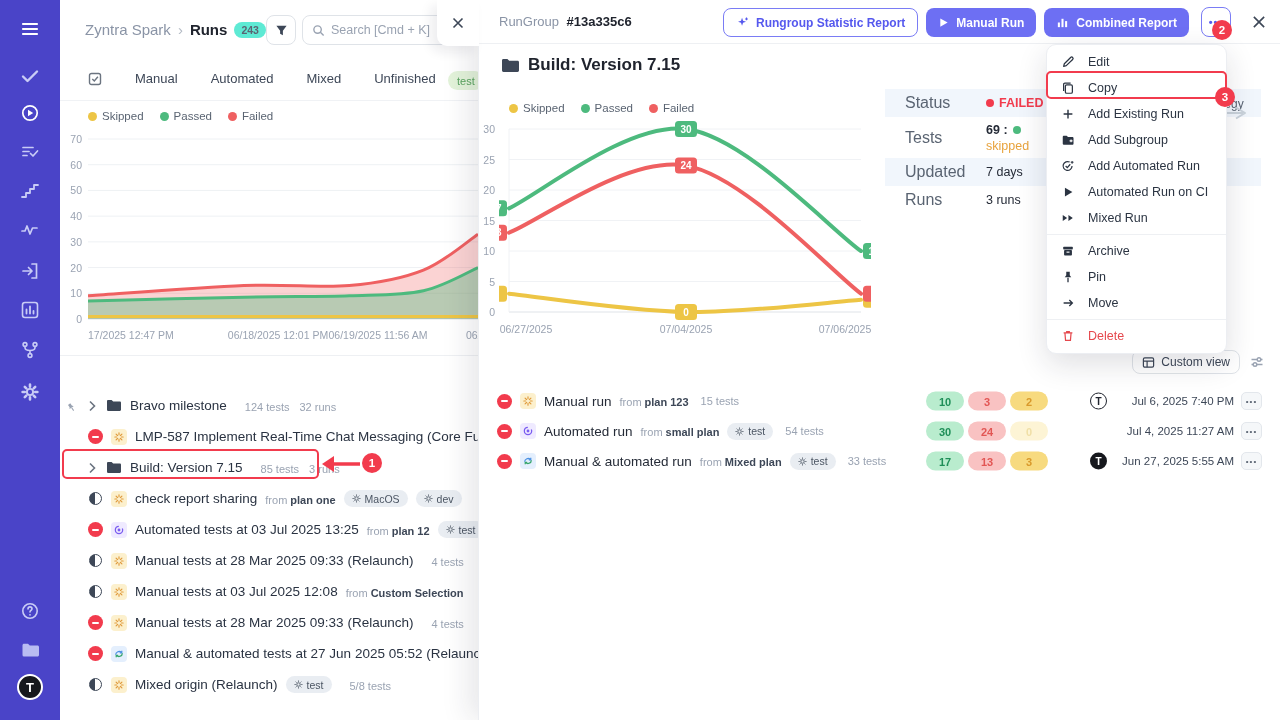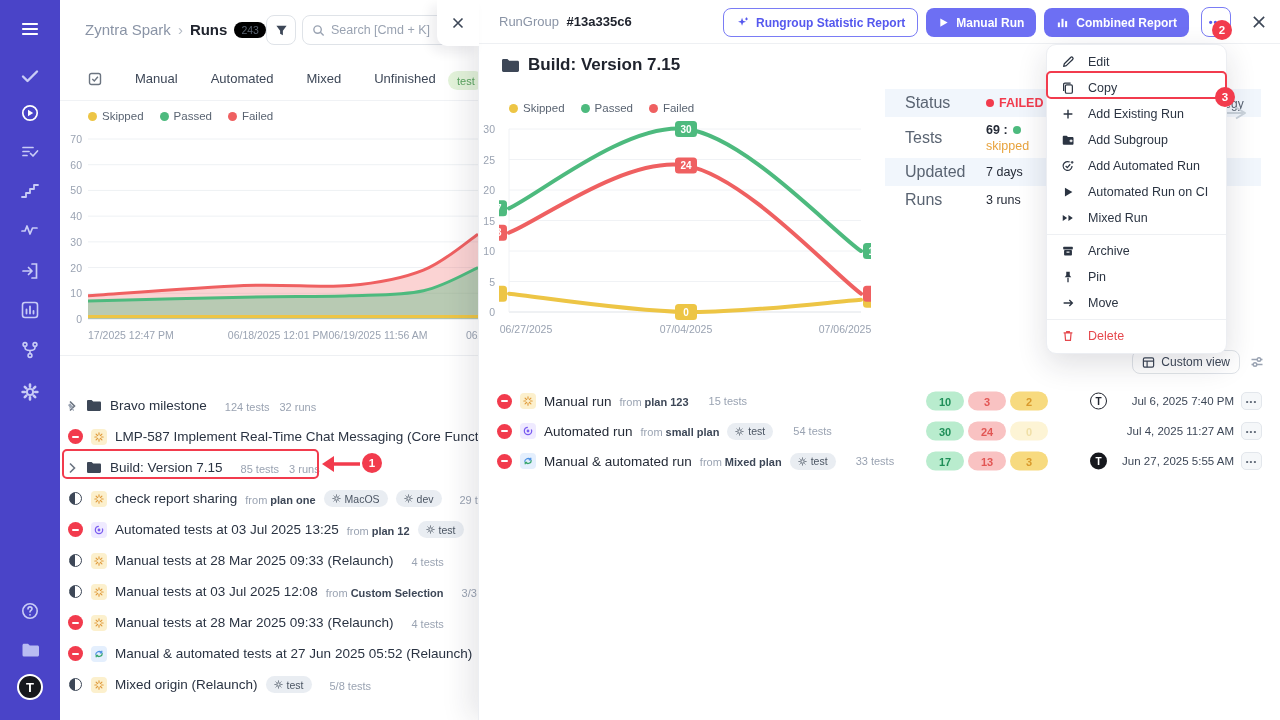--- a/index.html
+++ b/index.html
@@ -9,37 +9,37 @@
 .sidebar{position:absolute;left:0;top:0;width:60px;height:720px;background:#4a44c8;z-index:5}
 .sb-ico{position:absolute;left:50%;transform:translateX(-50%);width:26px;height:26px;display:flex;align-items:center;justify-content:center;color:#c9ccf6;cursor:pointer}
 .sb-ico svg{width:20px;height:20px}
 .sb-avatar{position:absolute;left:50%;transform:translateX(-50%);top:674px;width:26px;height:26px;border-radius:50%;background:#16181d;color:#fff;font-weight:bold;font-size:13px;display:flex;align-items:center;justify-content:center;border:2px solid #fff;cursor:pointer}
 
 .left-panel{position:absolute;left:60px;top:0;width:418px;height:720px;background:#fff;overflow:hidden}
 .breadcrumb{position:absolute;left:25px;top:21px;font-size:15px;display:flex;align-items:center;gap:7px;white-space:nowrap}
 .bc-project{color:#8a94a6}
 .bc-sep{color:#b3bac4}
 .bc-section{font-weight:bold;color:#20242e}
-.bc-count{background:#000000;color:#5a6472;font-size:10.5px;font-weight:normal;padding:2px 7px;border-radius:10px}
+.bc-count{background:#5eead4;color:#5a6472;font-size:10.5px;font-weight:bold;padding:2px 7px;border-radius:10px}
 .filter-btn{position:absolute;left:206px;top:15px;width:30px;height:30px;border:1px solid #dfe3e8;border-radius:8px;background:#fff;display:flex;align-items:center;justify-content:center;cursor:pointer}
 .search-box{position:absolute;left:242px;top:15px;width:176px;height:30px;border:1px solid #dfe3e8;border-radius:8px;display:flex;align-items:center;gap:6px;padding:0 9px;background:#fff}
 .search-box input{border:none;outline:none;font-size:12.5px;color:#5a6472;width:120px;font-family:Liberation Sans, sans-serif}
 .search-box input::placeholder{color:#9aa3b2}
 .lp-tabs{position:absolute;left:28px;top:71px;display:flex;align-items:center;gap:33px;font-size:13px;color:#3d4757}
 .lp-tab{cursor:pointer;white-space:nowrap}
 .tab-chip{position:absolute;left:388px;top:71px;background:#e3f3da;color:#59a35e;font-size:11px;height:19px;padding:0 9px;border-radius:10px;display:inline-flex;align-items:center;white-space:nowrap}
 .lp-chart{position:absolute;left:0;top:100px;width:418px;height:256px;border-top:1px solid #f0f2f5;border-bottom:1px solid #eef0f3}
 .legend{display:flex;gap:16px;align-items:center;font-size:11.5px;color:#5a6472;white-space:nowrap}
 .legend .ldot{width:9px;height:9px;border-radius:50%;display:inline-block;margin-right:5px;vertical-align:-1px}
 .lp-chart .legend{position:absolute;left:28px;top:9px}
 #area-chart{position:absolute;left:28px;top:30px}
 .ytick{position:absolute;left:0;width:22px;text-align:right;font-size:10.5px;color:#9aa3b2}
 .xlab{position:absolute;font-size:10.5px;color:#9aa3b2;white-space:nowrap}
 .lp-runs{position:absolute;left:0;top:390px;width:418px}
-.run-row{position:relative;height:31px;display:flex;align-items:center;padding-left:8px;gap:8px;white-space:nowrap;cursor:pointer}
+.run-row{position:relative;height:31px;display:flex;align-items:center;padding-left:28px;gap:8px;white-space:nowrap;cursor:pointer}
 .run-title{font-size:13.5px;color:#2a3342}
 .run-counts span{color:#9aa3b2;font-size:11px;margin-left:10px}
 .fromlbl{color:#9aa3b2;font-size:11px}
 .fromname{color:#3d4757;font-size:11px;font-weight:bold;margin-left:3px}
 .chip{display:inline-flex;align-items:center;gap:4px;background:#e9edf2;border-radius:9px;height:17px;padding:0 8px;font-size:10.5px;color:#4b5563;flex:none}
 .chev{width:10px;height:12px;flex:none;display:inline-flex}
 .fold{width:16px;height:13px;flex:none;display:inline-flex}
 .sico{width:15px;height:15px;border-radius:50%;flex:none;display:inline-flex;align-items:center;justify-content:center}
 .sico.failed{background:#f23b4d}
 .sico.failed i{width:7px;height:2px;background:#fff;border-radius:1px}
@@ -81,21 +81,21 @@
 .failtxt{color:#f23b4d;font-weight:bold}
 .orangetxt{color:#e8a33d}
 .strategy-lbl{position:absolute;left:314px;top:8px;font-size:12px;color:#5a6472;white-space:nowrap}
 
 .custom-view{position:absolute;right:40px;top:350px;height:24px;border:1px solid #dfe3e8;border-radius:8px;background:#fff;display:inline-flex;align-items:center;gap:6px;padding:0 9px;font-size:12px;color:#3d4757;cursor:pointer;white-space:nowrap}
 .sliders{position:absolute;right:16px;top:355px;width:14px;height:14px;cursor:pointer}
 
 .d-run{position:absolute;left:0;width:802px;height:30px}
 .dr-main{position:absolute;left:18px;top:50%;transform:translateY(-50%);display:flex;align-items:center;gap:8px;white-space:nowrap}
 .dr-title{font-size:13.5px;color:#252b37;font-weight:500}
-.dr-tests{color:#9aa3b2;font-size:11px;margin-left:12px}
+.dr-tests{color:#9aa3b2;font-size:11px;margin-left:4px}
 .dr-pills{position:absolute;left:447px;top:50%;transform:translateY(-50%);display:flex;gap:4px}
 .pill{width:38px;height:19px;border-radius:10px;font-size:11px;font-weight:bold;display:inline-flex;align-items:center;justify-content:center}
 .pill.passed{background:#b9ecce;color:#1f8f58}
 .pill.failed{background:#f9c2c2;color:#e25654}
 .pill.skipped{background:#f7da7f;color:#d9992b}
 .pill.faded{background:#fdf4d5;color:#f0dfa6}
 .avatar{position:absolute;left:611px;top:50%;transform:translateY(-50%);width:17px;height:17px;border-radius:50%;font-size:10px;font-weight:bold;display:flex;align-items:center;justify-content:center}
 .avatar.outline{border:1.5px solid #20242e;color:#20242e;background:#fff}
 .avatar.solid{background:#16181d;color:#fff}
 .dr-date{position:absolute;right:47px;top:50%;transform:translateY(-50%);font-size:11.5px;color:#3d4757;white-space:nowrap}

